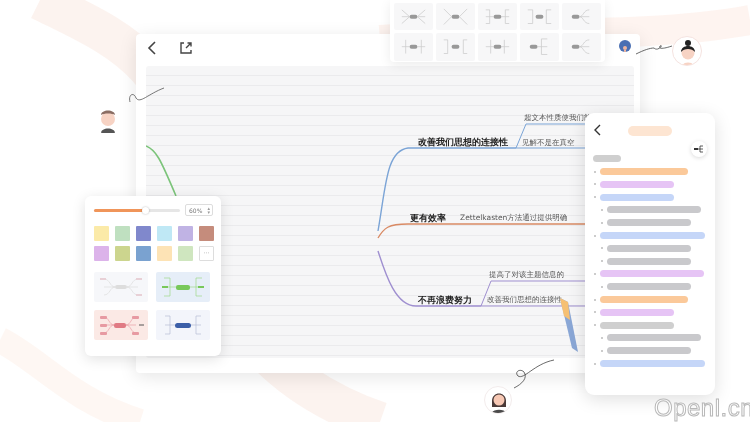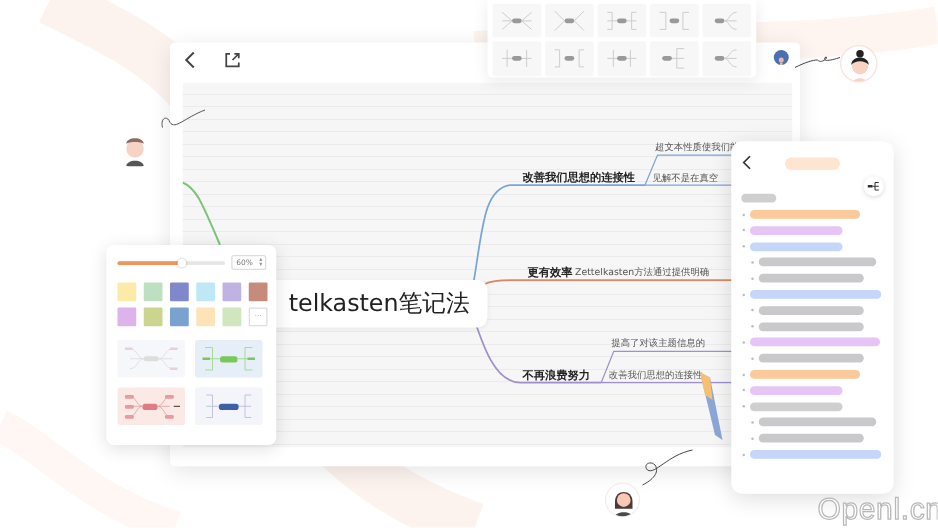--- a/index.html
+++ b/index.html
@@ -148,29 +148,26 @@
       <path d="M370 82 L380 58 L488 58" stroke="#7ba4d6" stroke-width="1" fill="none"></path>
       <path d="M370 82 L488 82" stroke="#7ba4d6" stroke-width="1" fill="none"></path>
 
       <path d="M232 172 C238 162 242 158 262 158 L460 158" stroke="#d98a64" stroke-width="1.4" fill="none"></path>
 
       <path d="M232 185 C240 210 250 240 270 240 L335 240" stroke="#9f8fd0" stroke-width="1.4" fill="none"></path>
       <path d="M335 240 L345 215 L450 215" stroke="#9f8fd0" stroke-width="1" fill="none"></path>
       <path d="M335 240 L450 240" stroke="#9f8fd0" stroke-width="1" fill="none"></path>
     </svg>
 
-    <div class="central-node">
-      <span>telkasten笔记法</span>
-    </div>
 
     <div class="branch-label" style="left:272px; top:70px;">改善我们思想的连接性</div>
     <div class="leaf-label" style="left:378px; top:47px; width:110px;">超文本性质使我们能够将想法</div>
     <div class="leaf-label" style="left:376px; top:72px; width:60px;">见解不是在真空</div>
 
-    <div class="branch-label" style="left:276px; top:146px;text-align:right;">更有效率</div>
+    <div class="branch-label" style="left:264px; top:146px;text-align:right;">更有效率</div>
     <div class="leaf-label" style="left:314px; top:147px; width:125px;">Zettelkasten方法通过提供明确</div>
 
     <div class="branch-label" style="left:272px; top:228px;">不再浪费努力</div>
     <div class="leaf-label" style="left:343px; top:204px; width:90px;">提高了对该主题信息的</div>
     <div class="leaf-label" style="left:341px; top:229px; width:92px;">改善我们思想的连接性</div>
   </div>
 </div>
 
 <div class="template-strip">
   <div class="tpl-thumb"><svg viewBox="0 0 40 24">

